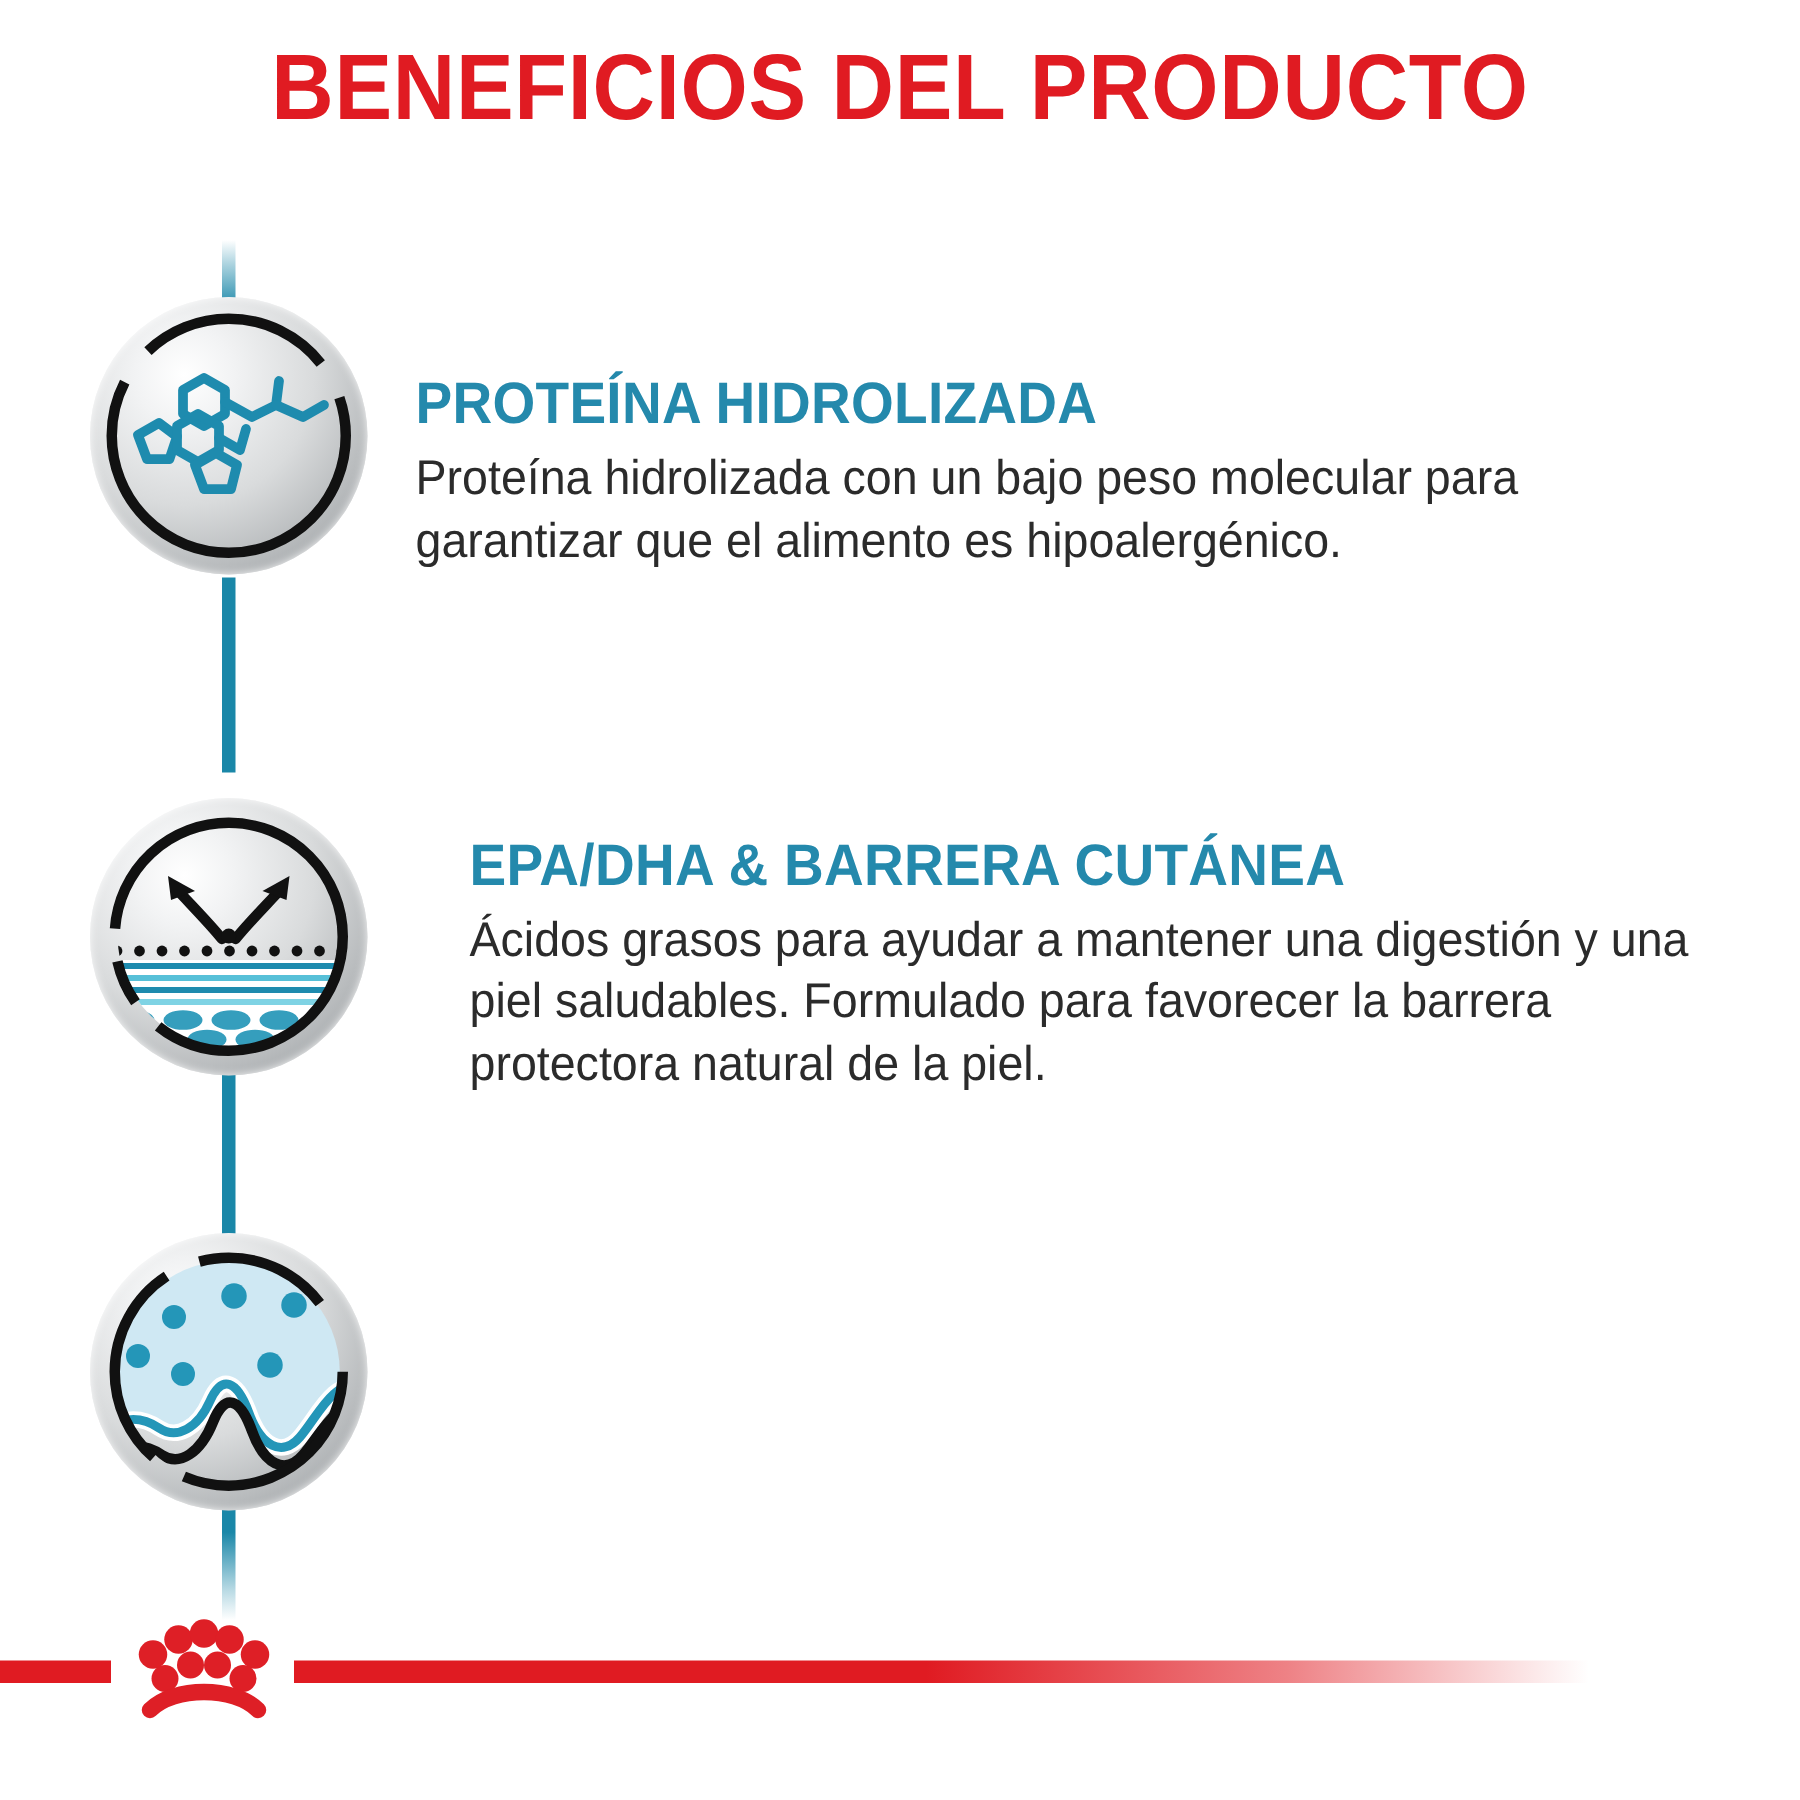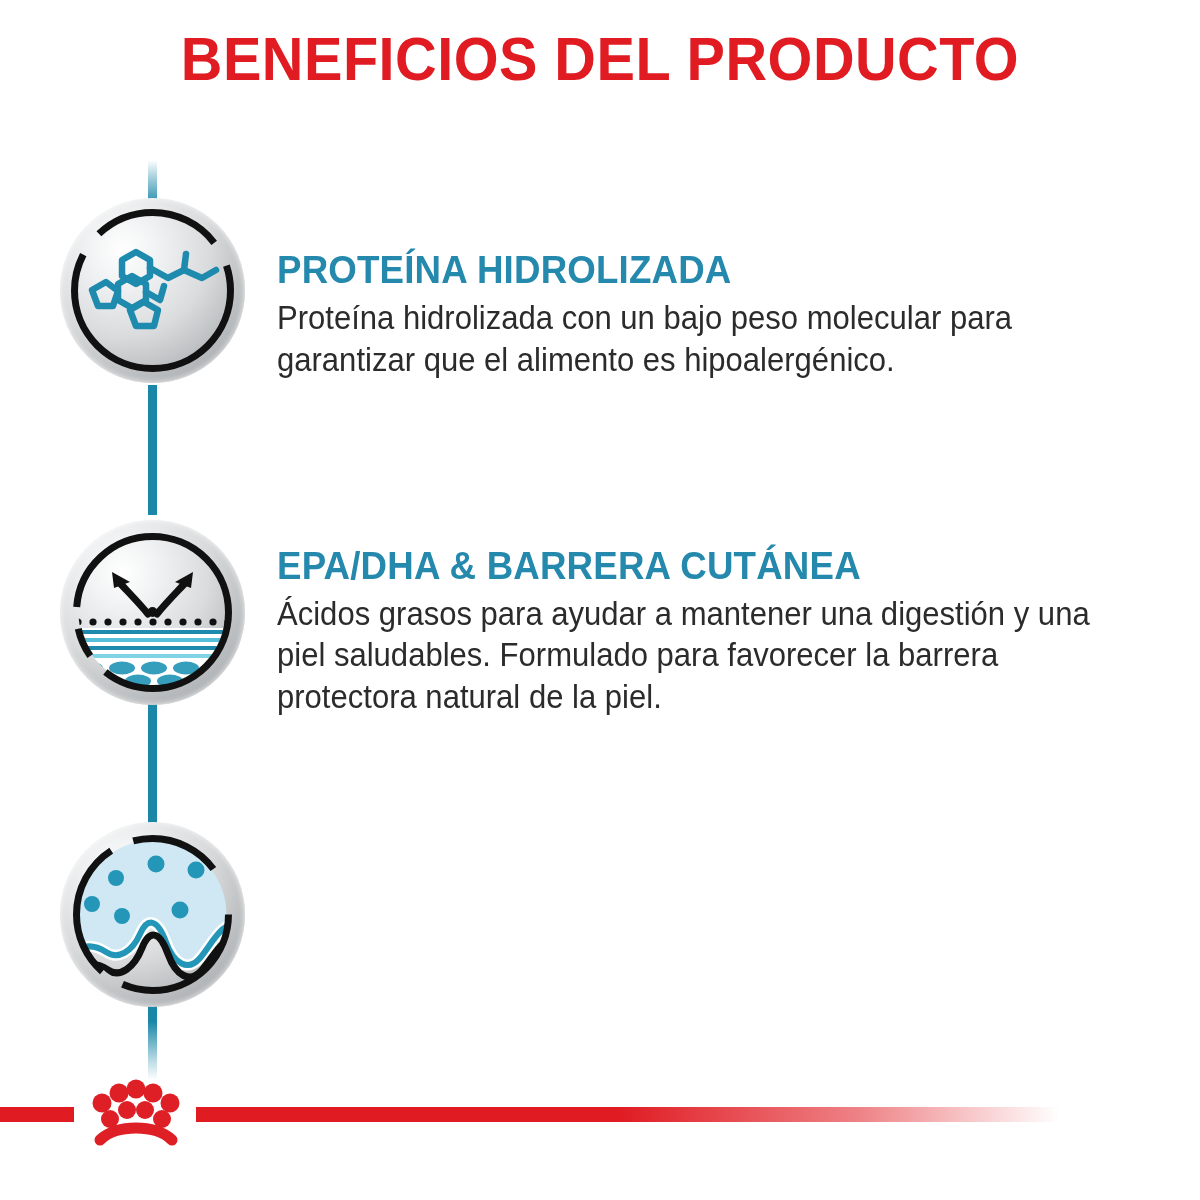--- a/index.html
+++ b/index.html
@@ -63,21 +63,21 @@
   }
 
   .benefit-row {
     position: absolute;
     left: 0;
     width: 1200px;
     display: flex;
     align-items: center;
   }
   .row-1 { top: 48px; }
-  .row-2 { top: 358px; }
+  .row-2 { top: 370px; gap: 36px; }
   .row-3 { top: 672px; }
 
   
   .icon-wrap {
     position: relative;
     width: 185px;
     height: 185px;
     margin-left: 60px;
     flex: 0 0 185px;
   }

